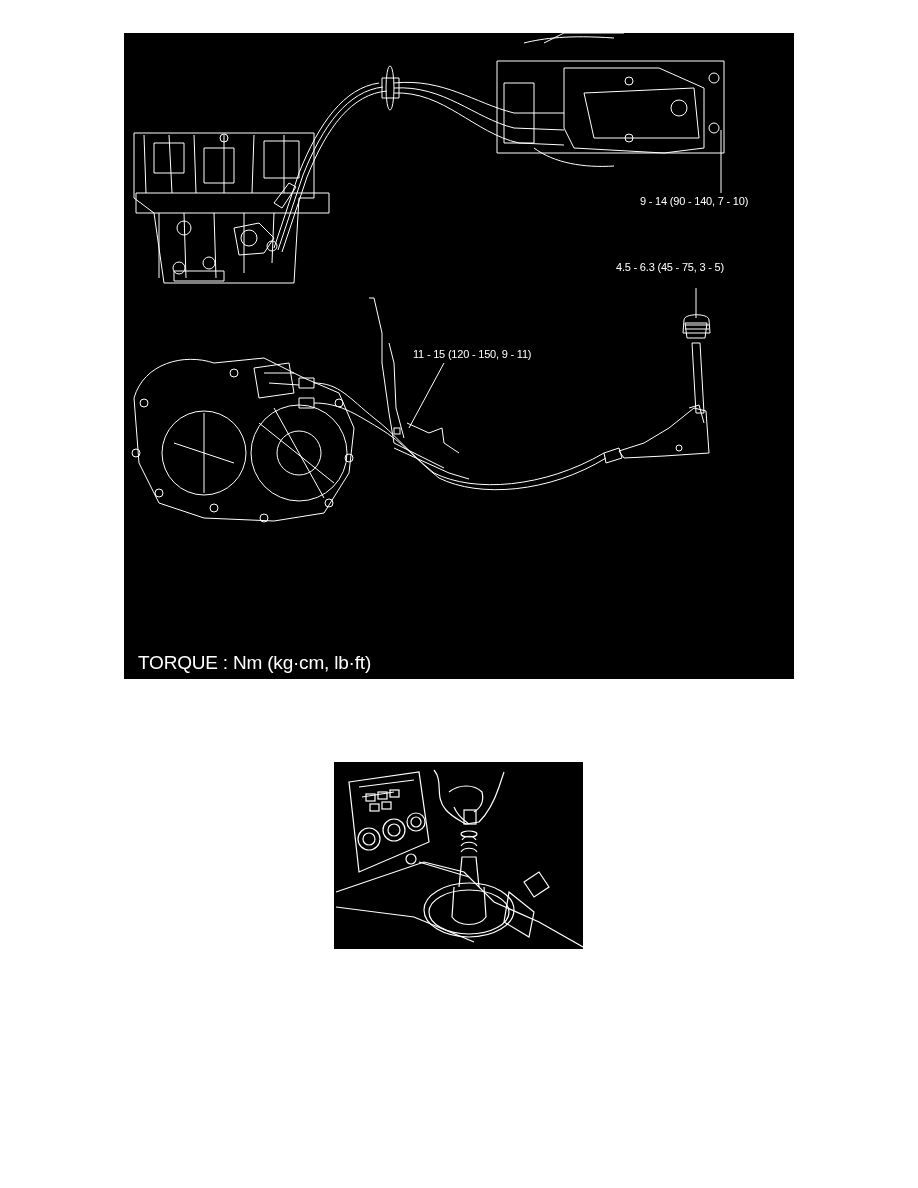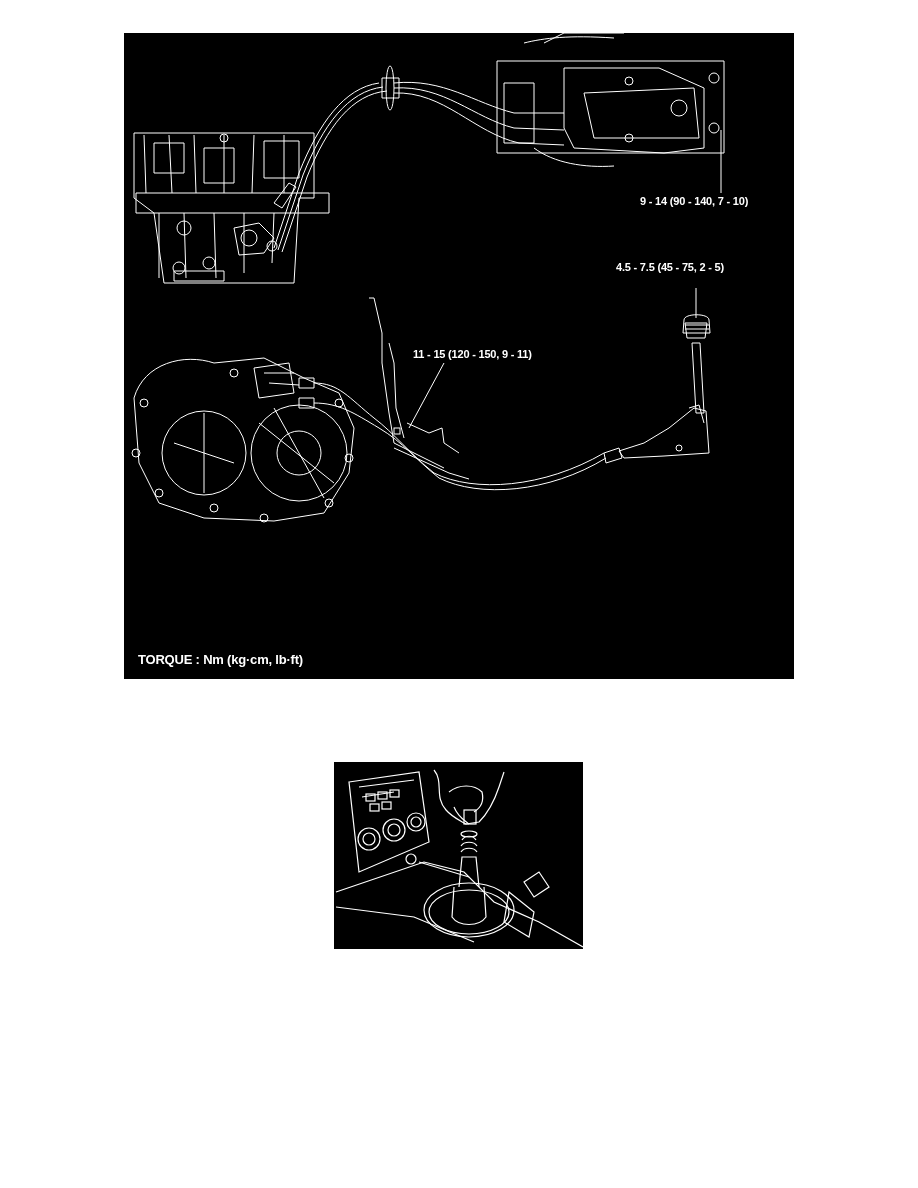--- a/index.html
+++ b/index.html
@@ -1,22 +1,22 @@
 <!DOCTYPE html>
 <html><head>
 <meta charset="utf-8">
 <style>
   html, body { margin:0; padding:0; background:#ffffff; }
   body { width:918px; height:1188px; position:relative; overflow:hidden; font-family:"Liberation Sans", sans-serif; }
   .figure { position:absolute; background:#000000; overflow:hidden; }
   #fig-main { left:124px; top:33px; width:670px; height:646px; }
   #fig-knob { left:334px; top:762px; width:249px; height:187px; }
   svg { position:absolute; left:0; top:0; }
-  .lbl { position:absolute; color:#ffffff; font-weight:bold; font-size:11px; letter-spacing:-0.2px; white-space:nowrap; font-family:"Liberation Sans", sans-serif; }
-  #lbl-torque-unit { font-size:13px; left:14px; top:619px; }
+  .lbl { position:absolute; color:#ffffff; font-weight:normal; font-size:11px; letter-spacing:-0.2px; white-space:nowrap; font-family:"Liberation Sans", sans-serif; }
+  #lbl-torque-unit { font-size:19px; left:14px; top:619px; }
   #lbl-1 { left:516px; top:162px; }
   #lbl-2 { left:492px; top:228px; }
   #lbl-3 { left:289px; top:315px; }
 </style>
 </head>
 <body>
 
 <div id="fig-main" class="figure">
   <svg width="670" height="646" viewBox="0 0 670 646" fill="none" stroke="#ffffff" stroke-width="1">
 
@@ -105,21 +105,21 @@
       <path d="M563 305 L581 305 L583 290 L561 290 Z"></path>
       <path d="M560 287 C560 280 585 280 585 287 L586 300 L559 300 Z"></path>
       <path d="M561 292 L585 292 M561 296 L585 296"></path>
       <path d="M572 255 L572 285"></path>
       <circle cx="555" cy="415" r="3"></circle>
     </g>
 
     <path d="M320 330 L285 395"></path>
   </svg>
   <div id="lbl-1" class="lbl">9 - 14 (90 - 140, 7 - 10)</div>
-  <div id="lbl-2" class="lbl">4.5 - 7.5 (45 - 75, 2 - 5)</div>
+  <div id="lbl-2" class="lbl">4.5 - 6.3 (45 - 75, 3 - 5)</div>
   <div id="lbl-3" class="lbl">11 - 15 (120 - 150, 9 - 11)</div>
   <div id="lbl-torque-unit" class="lbl">TORQUE : Nm (kg·cm, lb·ft)</div>
 </div>
 
 <div id="fig-knob" class="figure">
   <svg width="249" height="187" viewBox="0 0 249 187" fill="none" stroke="#ffffff" stroke-width="1.2">
     <g>
       <path d="M15 20 L85 10 L95 80 L25 110 Z"></path>
       <path d="M25 25 L80 18 M28 35 L60 30"></path>
       <rect x="32" y="32" width="9" height="7"></rect>

